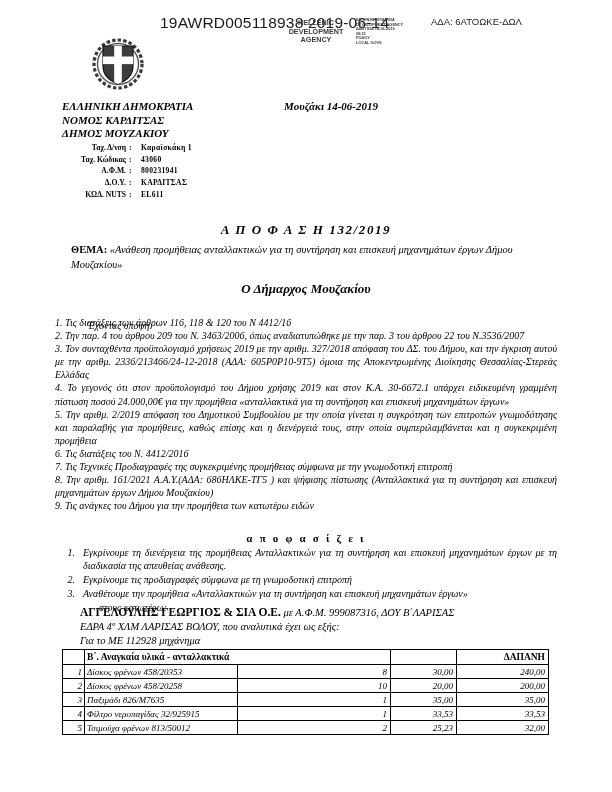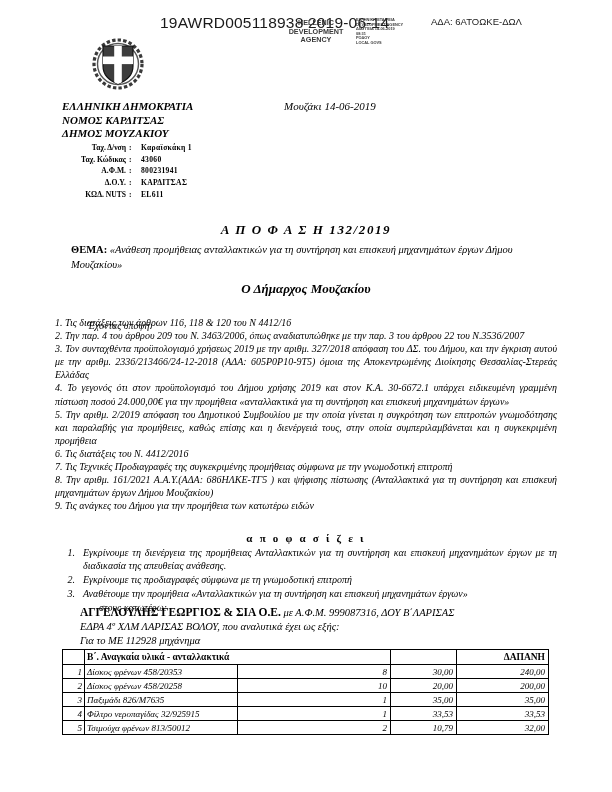--- a/index.html
+++ b/index.html
@@ -101,21 +101,21 @@
     white-space: nowrap;
   }
   .lh-row.u span.lbl {
   }
   .date {
     position: absolute;
     left: 222px;
     top: 0px;
     font-size: 11px;
     font-style: italic;
-    font-weight: normal;
+    font-weight: bold;
     white-space: nowrap;
   }
 
   
   .addr {
     position: absolute;
     left: 60px;
     top: 143px;
     font-size: 7.6px;
     font-weight: bold;
@@ -460,19 +460,19 @@
         <td class="c-idx">4</td>
         <td class="c-desc">Φίλτρο νεροπαγίδας 32/925915</td>
         <td class="c-qty">1</td>
         <td class="c-price">33,53</td>
         <td class="c-total">33,53</td>
       </tr>
       <tr>
         <td class="c-idx">5</td>
         <td class="c-desc">Τσιμούχα φρένων 813/50012</td>
         <td class="c-qty">2</td>
-        <td class="c-price">10,79</td>
+        <td class="c-price">25,23</td>
         <td class="c-total">32,00</td>
       </tr>
     </tbody>
   </table>
 
 </div>
 
 </body></html>

